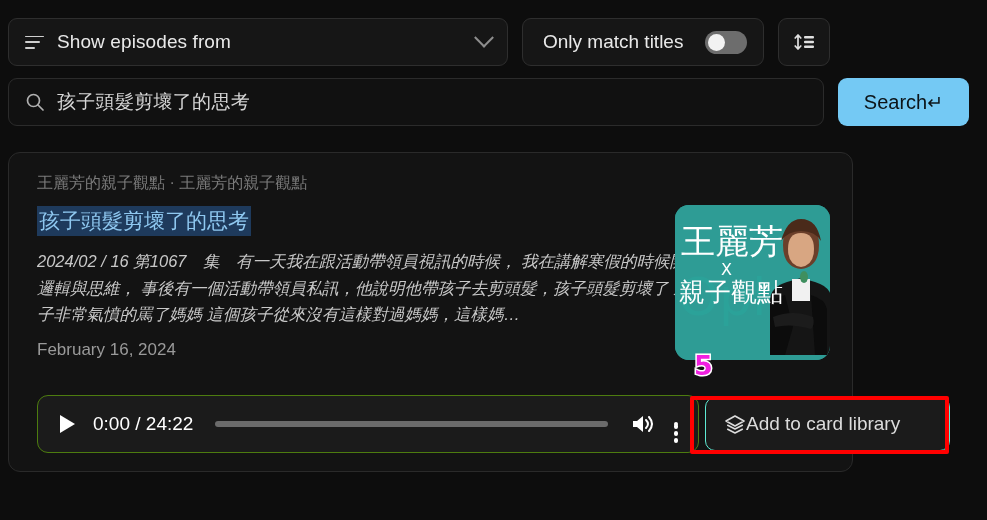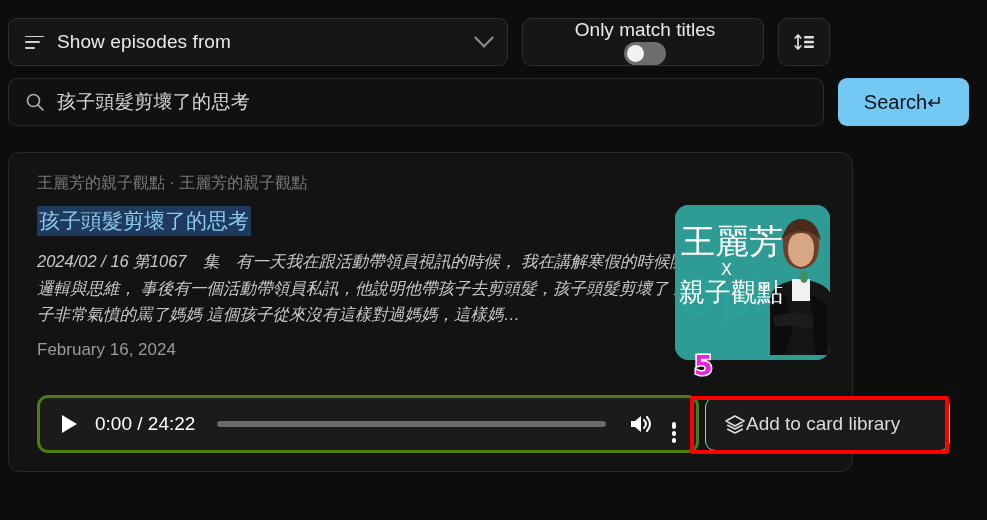--- a/index.html
+++ b/index.html
@@ -38,21 +38,20 @@
           border-bottom: 2px solid #8e8e8e; transform: rotate(45deg) translate(-3px,-3px); }
 
   .toggle-box {
     width: 242px; height: 48px;
     background: #161616;
     border: 1px solid #2e2e2e;
     border-radius: 9px;
     display: flex; align-items: center; justify-content: space-between;
     padding: 0 16px 0 20px;
     cursor: pointer;
-    flex-direction: column;
   }
   .toggle-label { color: #e9e9e9; font-size: 19px; }
   .switch { width: 42px; height: 23px; border-radius: 12px; background: #6d6d6d;
             position: relative; flex-shrink: 0; }
   .switch .knob { position: absolute; width: 17px; height: 17px; border-radius: 50%;
                   background: #f2f2f2; top: 3px; left: 3px; }
 
   .sort-btn {
     width: 52px; height: 48px;
     background: #161616; border: 1px solid #2e2e2e; border-radius: 9px;
@@ -97,21 +96,21 @@
     position: absolute; right: 22px; top: 52px;
     width: 155px; height: 155px; border-radius: 14px; overflow: hidden;
     background: #2e9c95;
   }
   .cover svg { display: block; width: 155px; height: 155px; }
 
   
   .player {
     position: absolute; left: 28px; top: 242px;
     width: 662px; height: 58px;
-    background: #1b1b1b; border: 3px solid #4d7c0f; border-radius: 11px;
+    background: #1b1b1b; border: 1px solid #4d7c0f; border-radius: 11px;
     display: flex; align-items: center; padding: 0 20px 0 22px; gap: 18px;
   }
   .play-tri { width: 0; height: 0; border-left: 15px solid #ffffff;
               border-top: 9px solid transparent; border-bottom: 9px solid transparent;
               cursor: pointer; }
   .time { color: #ffffff; font-size: 19px; white-space: nowrap; }
   .progress { flex: 1; height: 6px; background: #6b6b6b; border-radius: 3px;
               cursor: pointer; margin: 0 4px; }
   .vol, .kebab { cursor: pointer; display: flex; align-items: center; }
   .kebab span { display: block; width: 4.5px; height: 4.5px; border-radius: 50%;

